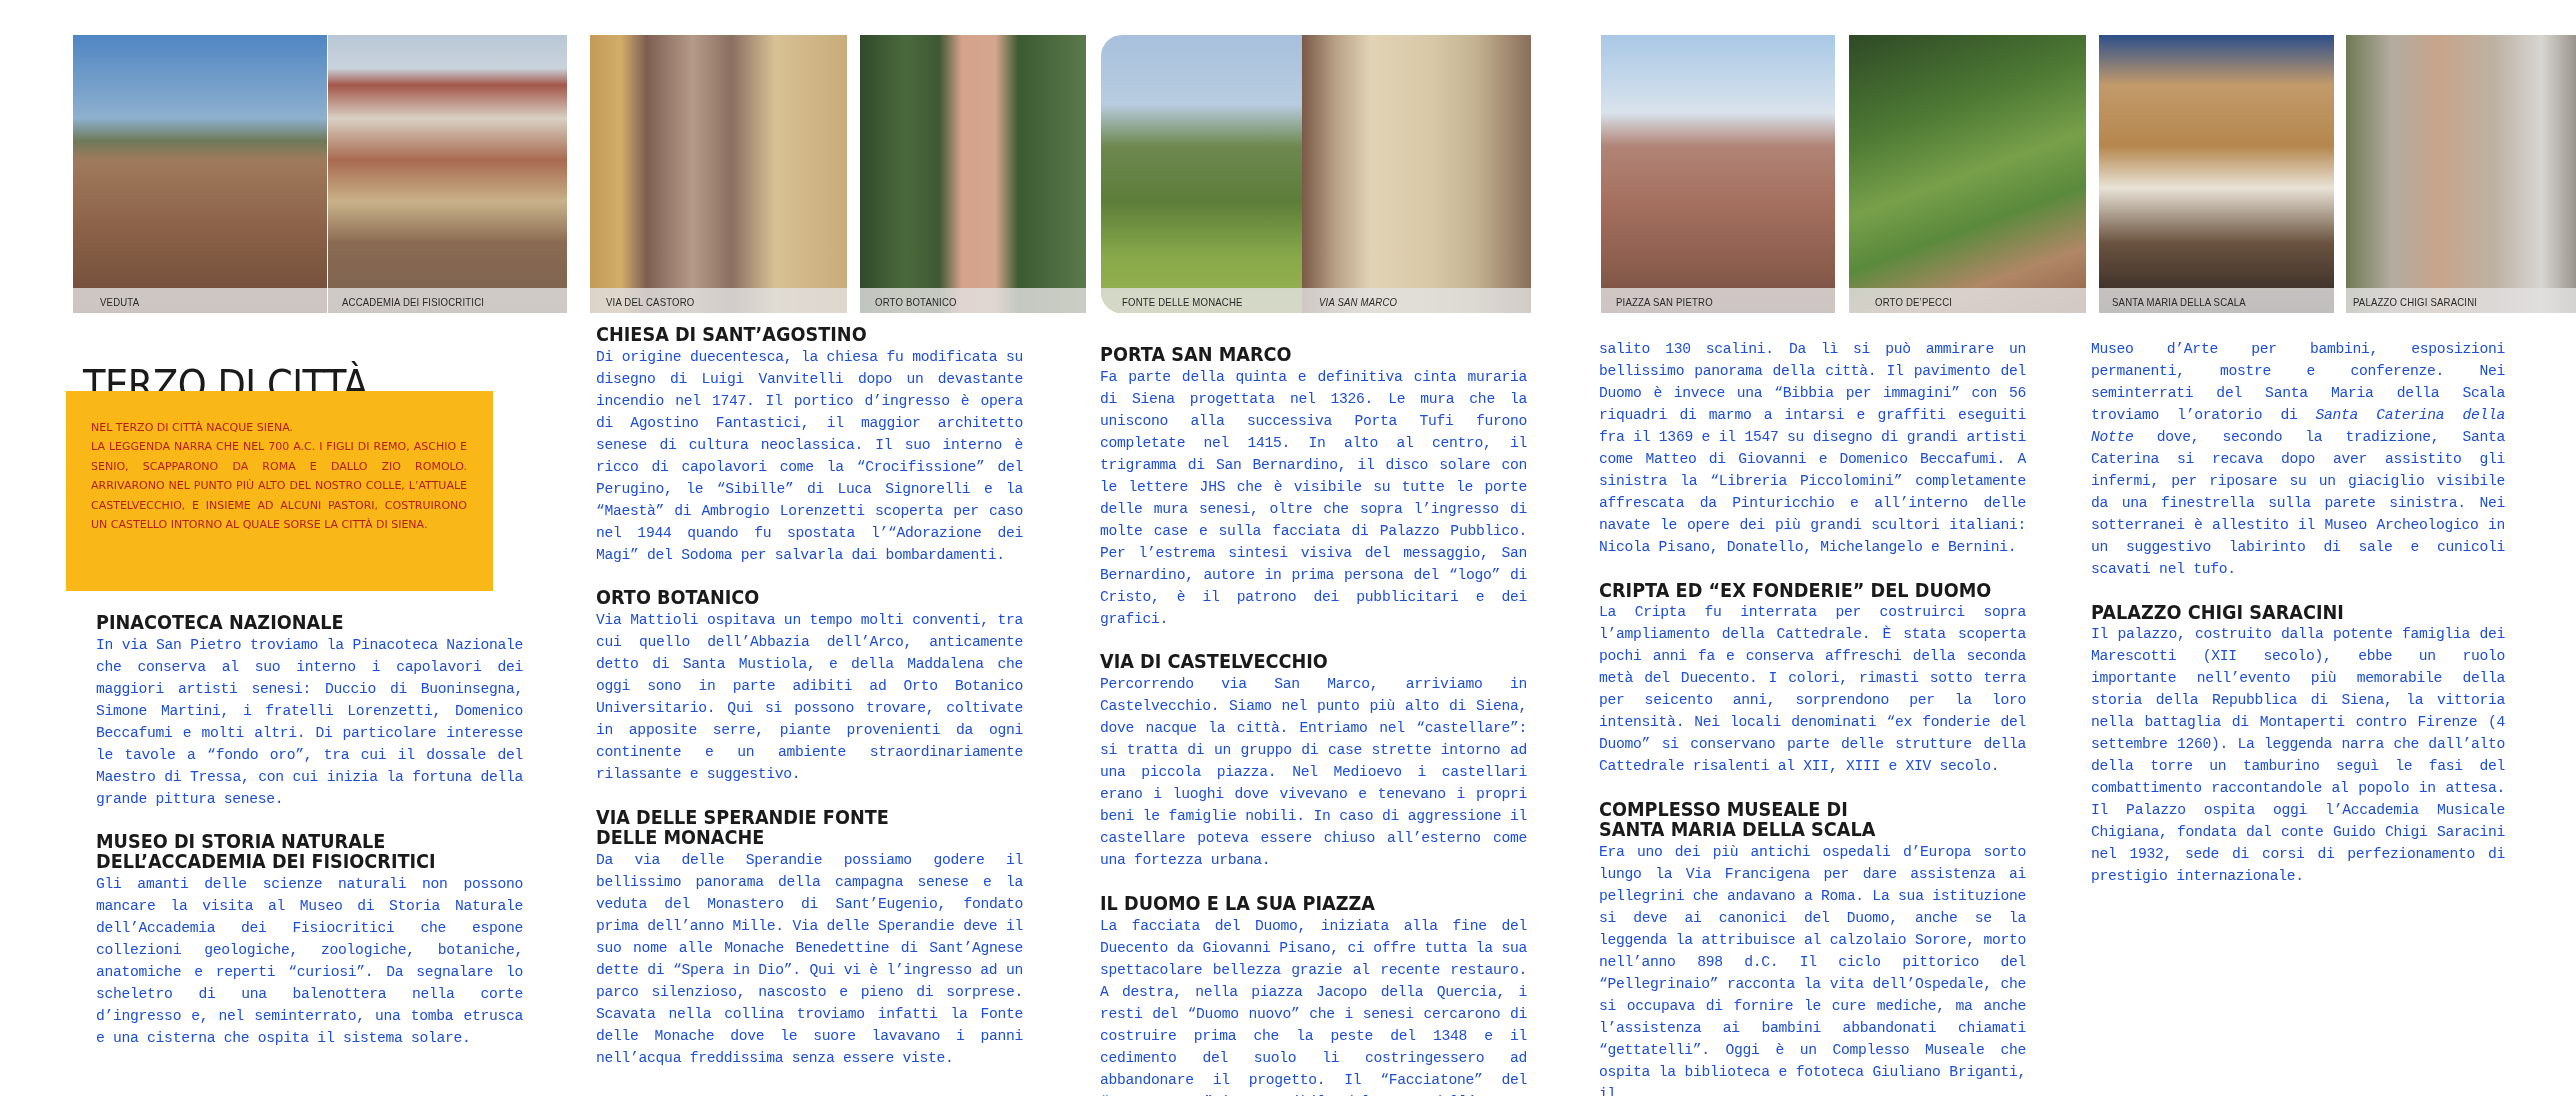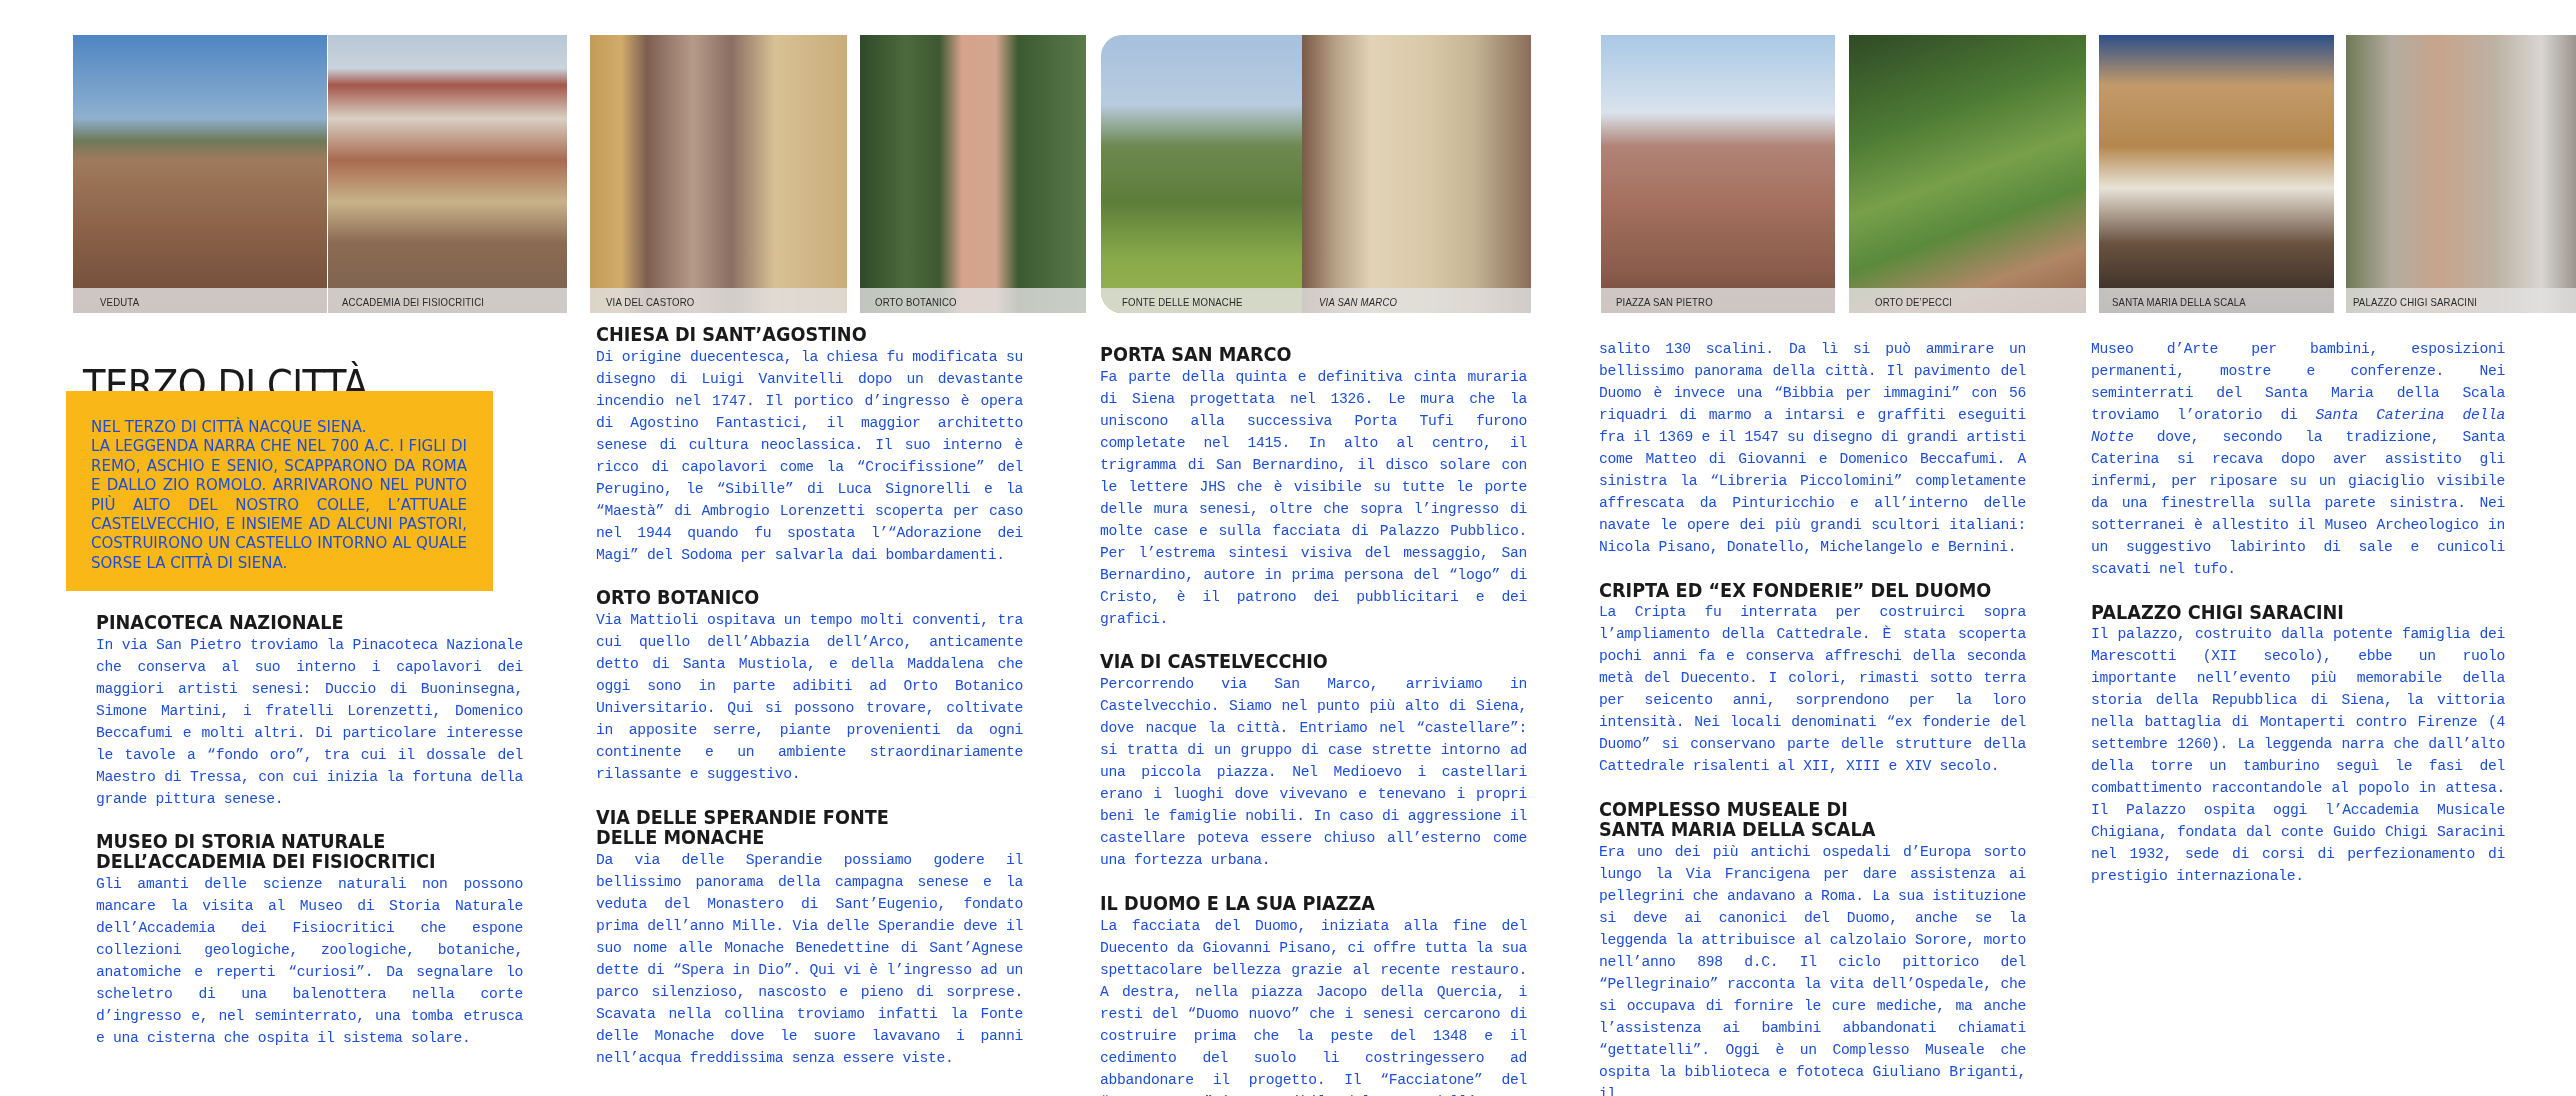--- a/index.html
+++ b/index.html
@@ -35,22 +35,22 @@
       linear-gradient(180deg, #2d4f8a 0%, #c29a6a 18%, #b5874e 40%, #e8e3d6 55%, #6a5240 75%, #2b2420 100%); }
   .sc-chigi { background:
       linear-gradient(90deg, #6f7a55 0%, #b4aca0 20%, #c7a48a 40%, #bdb2a4 65%, #d8d6d2 85%, #9a948c 100%); }
 
   .title { position: absolute; left: 83px; top: 335px; font-size: 40px; font-weight: normal;
            letter-spacing: -0.5px; color: #1a1a1a; font-family: "DejaVu Sans", sans-serif;
            transform: scaleX(0.92); transform-origin: left center; white-space: nowrap; }
 
   .intro-box { position: absolute; left: 66px; top: 391px; width: 427px; height: 200px;
                background: #f9b718; }
-  .intro-text { position: absolute; left: 25px; top: 27px; width: 376px; font-size: 15px;
-                line-height: 19.4px; color: #1d4ed8; text-transform: uppercase;
+  .intro-text { position: absolute; left: 25px; top: 27px; width: 376px; font-size: 11px;
+                line-height: 19.4px; color: #b91c1c; text-transform: uppercase;
                 text-align: justify; font-family: "DejaVu Sans", sans-serif; }
   .intro-text p { margin: 0; }
 
   .col { position: absolute; width: 427px; }
   .section { margin-bottom: 21.6px; }
   .section h2 { margin: 0; font-size: 19px; line-height: 20px; font-weight: bold;
                 color: #1a1a1a; font-family: "DejaVu Sans", sans-serif;
                 transform: scaleX(0.93); transform-origin: left center; white-space: pre-line;
                 width: 459px; }
   .section p { margin: 1.8px 0 0 0; font-size: 14.7px; line-height: 22px; text-align: justify;

